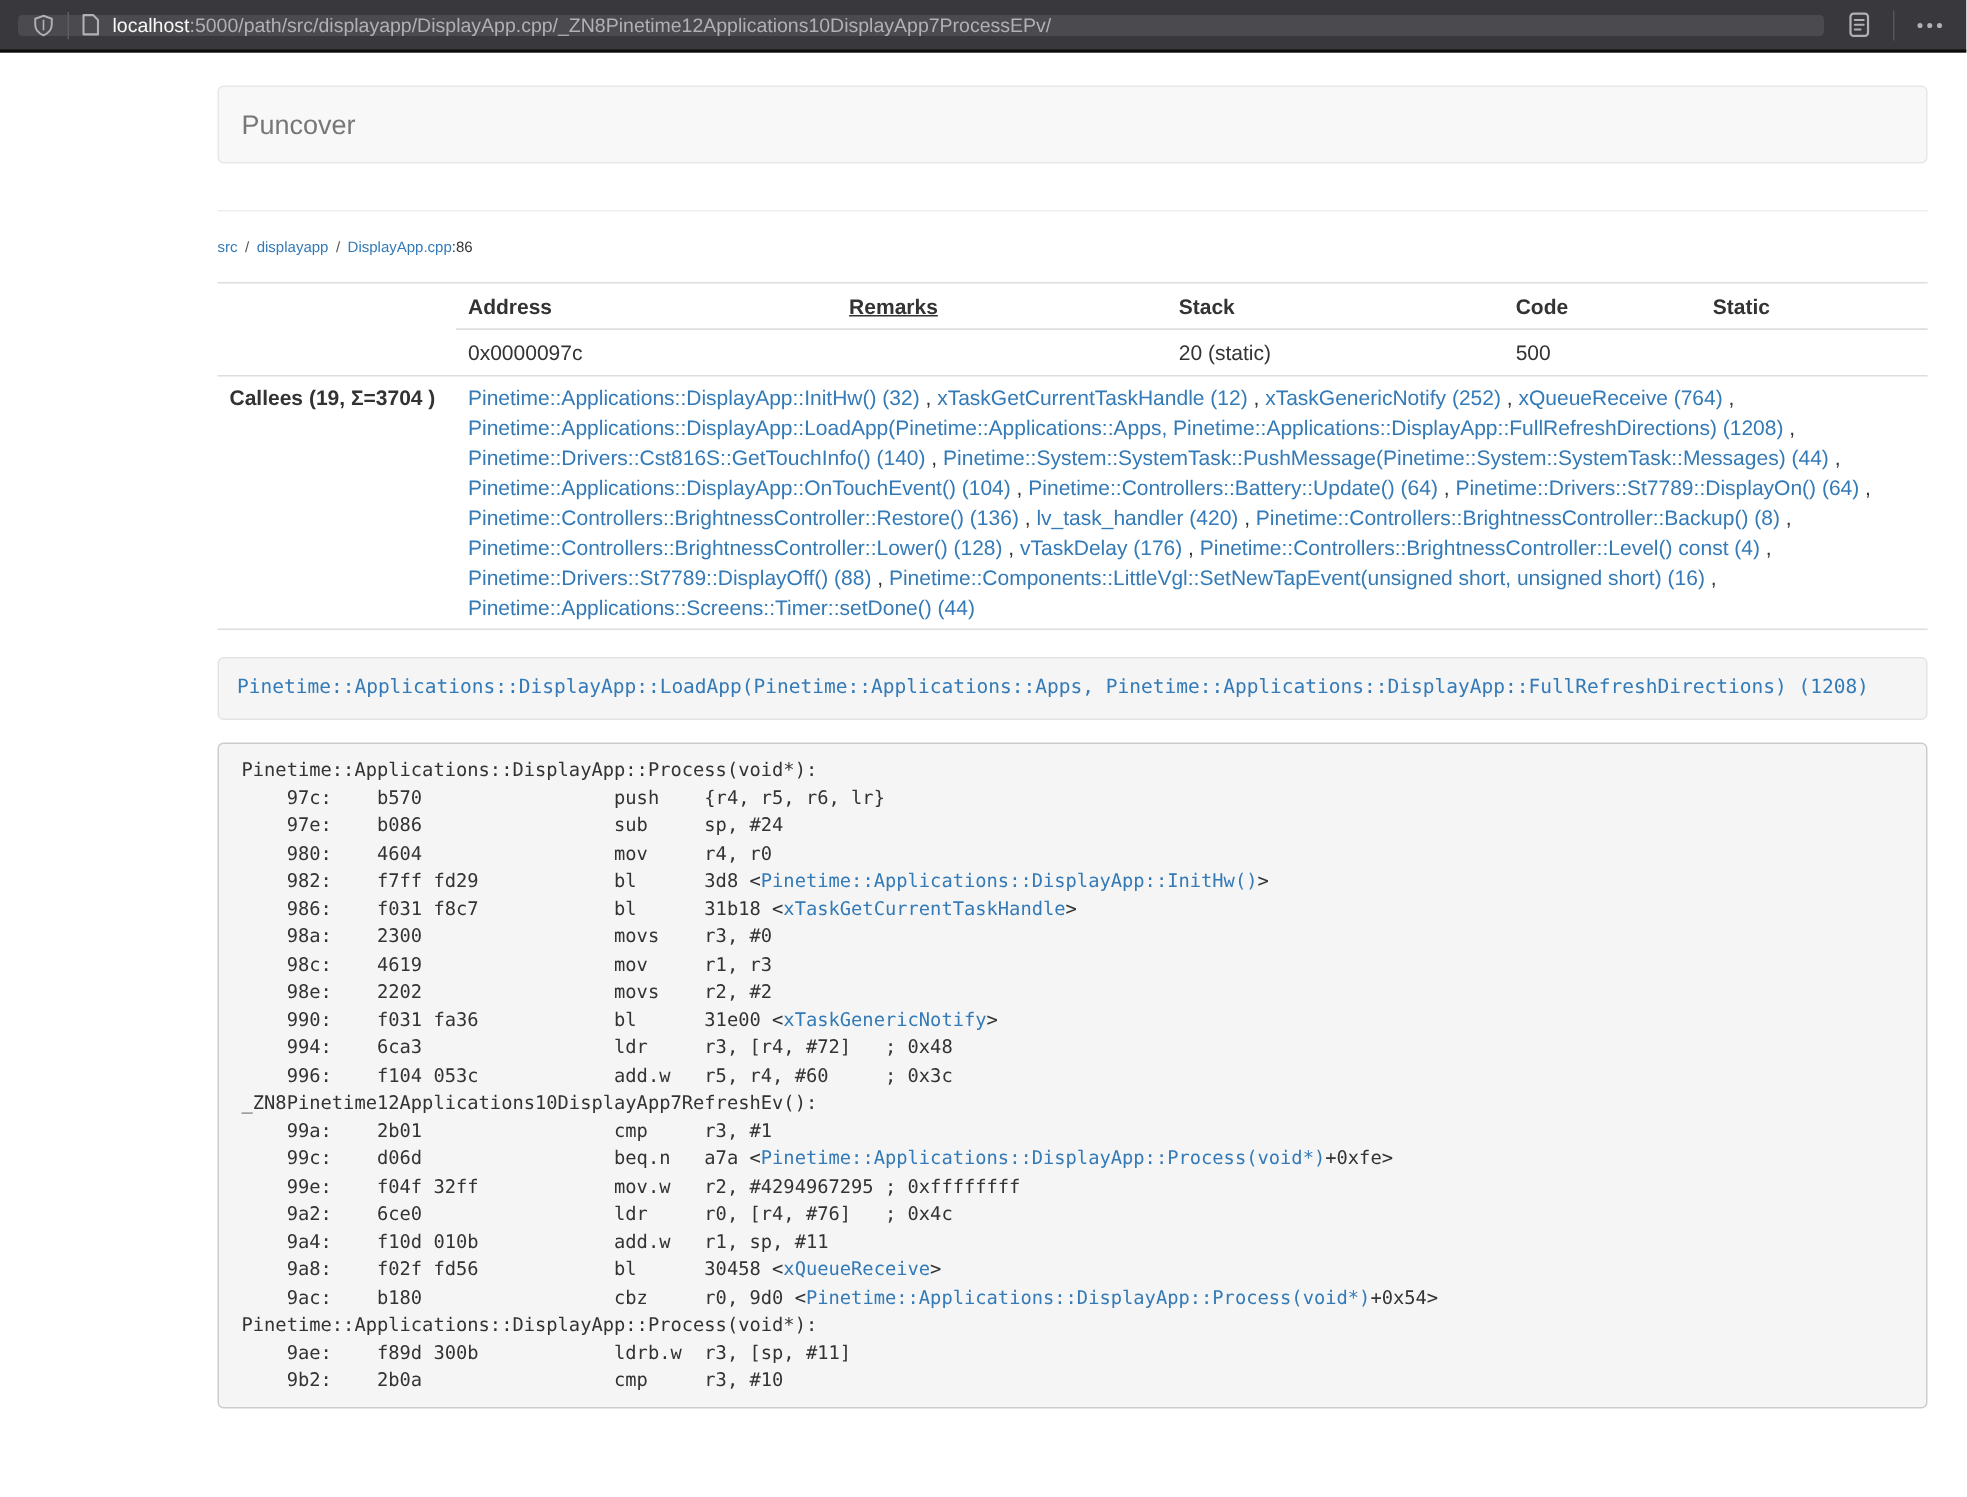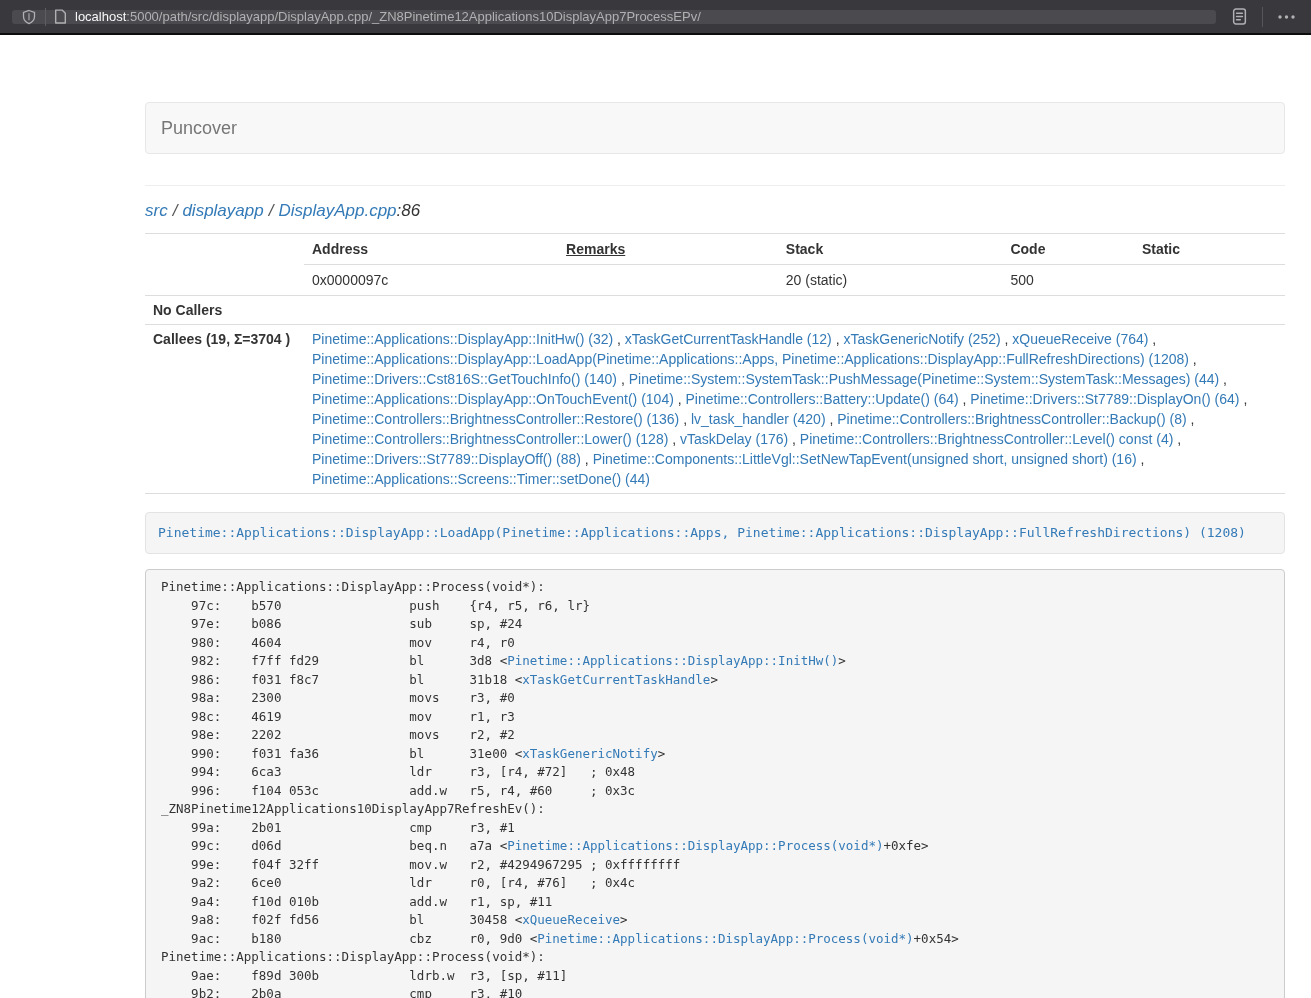--- a/index.html
+++ b/index.html
@@ -19,27 +19,27 @@
     display:flex; align-items:center; gap:8px; padding:0 9px;
   }
   .url-text { flex:1; font-size:13px; color:#b1b1b3; white-space:nowrap; overflow:hidden; }
   .url-text .host { color:#f9f9fa; }
   .vdiv { width:1px; height:18px; background:#5d5d62; }
   .vdiv-dark { width:1px; height:20px; background:#55555a; }
   .chrome-btn { display:flex; align-items:center; justify-content:center; width:26px; height:26px; border-radius:3px; }
   
   .page { width:1140px; margin-left:145px; }
   .navbar {
-    margin-top:67px; height:52px; background:#f8f8f8;
+    margin-top:22px; height:52px; background:#f8f8f8;
     border:1px solid #e7e7e7; border-radius:4px;
     display:flex; align-items:center; padding:0 15px;
   }
   .brand { font-size:18px; color:#777; }
   hr.sep { border:0; border-top:1px solid #eee; margin:31px 0 14px; }
-  .breadcrumb { font-size:17px; line-height:21px;font-style:italic; }
+  .breadcrumb { font-size:10px; line-height:21px; }
   .bsep { padding:0 5px; color:#555; }
   a.lnk { color:#337ab7; text-decoration:none; cursor:pointer; }
   
   table.tbl { width:100%; margin-top:12px; border-collapse:collapse; border-bottom:1px solid #ddd; }
   table.tbl > tbody > tr { border-top:1px solid #ddd; }
   table.tbl th, table.tbl td { text-align:left; vertical-align:top; padding:4px 8px; font-size:14px; line-height:20px; }
   table.tbl th.rowhead { width:159px; font-weight:bold; }
   td.subtable-cell { padding:0 !important; }
   table.itbl { width:100%; border-collapse:collapse; }
   table.itbl th, table.itbl td { text-align:left; padding:5px 8px; font-size:14px; line-height:20px; font-weight:normal; }
@@ -132,24 +132,20 @@
                 <td></td>
                 <td>20 (static)</td>
                 <td>500</td>
                 <td></td>
               </tr>
             </tbody>
           </table>
         </td>
       </tr>
       <tr>
-        <th class="rowhead">No Callers</th>
-        <td></td>
-      </tr>
-      <tr>
         <th class="rowhead">Callees (19, Σ=3704 )</th>
         <td class="callees"><a class="lnk" href="#">Pinetime::Applications::DisplayApp::InitHw() (32)</a> , <a class="lnk" href="#">xTaskGetCurrentTaskHandle (12)</a> , <a class="lnk" href="#">xTaskGenericNotify (252)</a> , <a class="lnk" href="#">xQueueReceive (764)</a> , <a class="lnk" href="#">Pinetime::Applications::DisplayApp::LoadApp(Pinetime::Applications::Apps, Pinetime::Applications::DisplayApp::FullRefreshDirections) (1208)</a> , <a class="lnk" href="#">Pinetime::Drivers::Cst816S::GetTouchInfo() (140)</a> , <a class="lnk" href="#">Pinetime::System::SystemTask::PushMessage(Pinetime::System::SystemTask::Messages) (44)</a> , <a class="lnk" href="#">Pinetime::Applications::DisplayApp::OnTouchEvent() (104)</a> , <a class="lnk" href="#">Pinetime::Controllers::Battery::Update() (64)</a> , <a class="lnk" href="#">Pinetime::Drivers::St7789::DisplayOn() (64)</a> , <a class="lnk" href="#">Pinetime::Controllers::BrightnessController::Restore() (136)</a> , <a class="lnk" href="#">lv_task_handler (420)</a> , <a class="lnk" href="#">Pinetime::Controllers::BrightnessController::Backup() (8)</a> , <a class="lnk" href="#">Pinetime::Controllers::BrightnessController::Lower() (128)</a> , <a class="lnk" href="#">vTaskDelay (176)</a> , <a class="lnk" href="#">Pinetime::Controllers::BrightnessController::Level() const (4)</a> , <a class="lnk" href="#">Pinetime::Drivers::St7789::DisplayOff() (88)</a> , <a class="lnk" href="#">Pinetime::Components::LittleVgl::SetNewTapEvent(unsigned short, unsigned short) (16)</a> , <a class="lnk" href="#">Pinetime::Applications::Screens::Timer::setDone() (44)</a></td>
       </tr>
     </tbody>
   </table>
 
   <div class="well">
     <a class="lnk" href="#">Pinetime::Applications::DisplayApp::LoadApp(Pinetime::Applications::Apps, Pinetime::Applications::DisplayApp::FullRefreshDirections) (1208)</a>
   </div>
 

